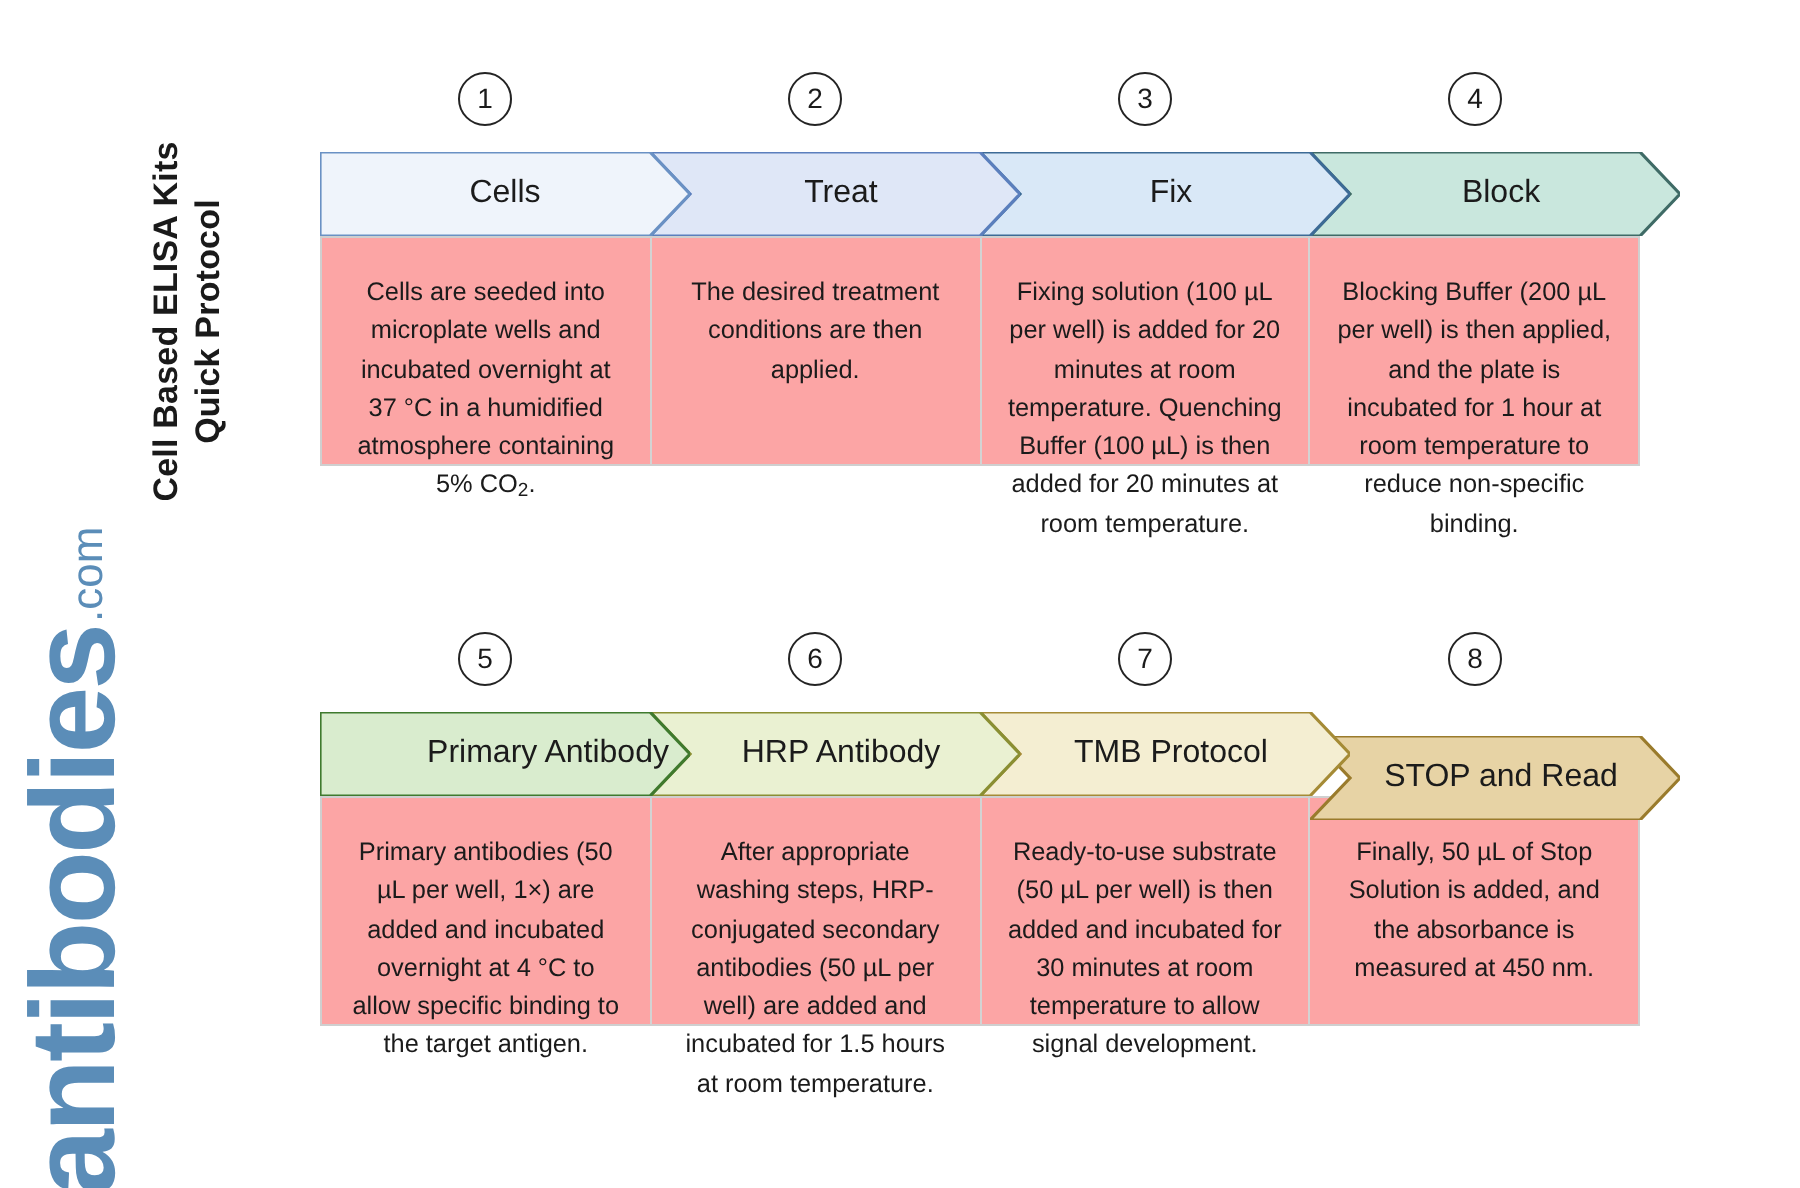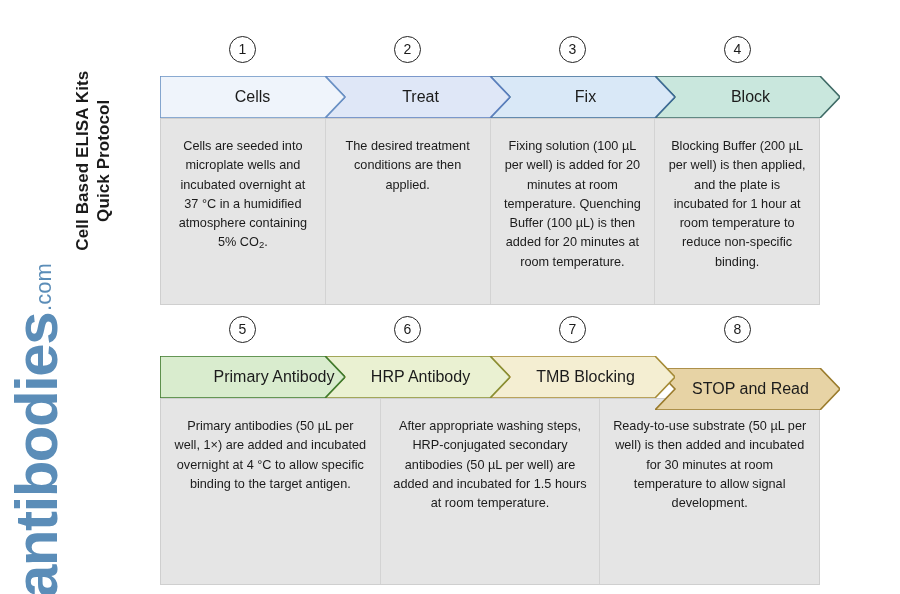--- a/index.html
+++ b/index.html
@@ -115,22 +115,22 @@
     color: #1b1b1b;
     text-align: center;
     z-index: 2;
     padding-left: 6px;
   }
 
   
   .cards-strip {
     position: relative;
     width: 680px;
-    height: 187px;
-    background: #e5e5e5;
+    height: 115px;
+    background: #fca5a5;
     border: 1px solid #cfcfcf;
     box-sizing: border-box;
     display: flex;
   }
   .card {
     flex: 1 1 0;
     box-sizing: border-box;
     border-right: 1px solid #d3d3d3;
     padding: 18px 12px 10px 12px;
     display: flex;
@@ -227,33 +227,36 @@
       <div class="chevron" style="left: 165px; width: 185px; z-index: 9; align-items: center;">
         <svg class="chevron-shape" width="185" height="42" viewBox="0 0 185 42">
           <polygon points="0,0 165,0 185,21 165,42 0,42 20,21" fill="#eaf1d2" stroke="#8a8f33" stroke-width="1.6" stroke-linejoin="miter"></polygon>
         </svg>
         <div class="chevron-label">HRP Antibody</div>
       </div>
       <div class="chevron" style="left: 330px; width: 185px; z-index: 8;">
         <svg class="chevron-shape" width="185" height="42" viewBox="0 0 185 42">
           <polygon points="0,0 165,0 185,21 165,42 0,42 20,21" fill="#f4eed2" stroke="#a58b36" stroke-width="1.6" stroke-linejoin="miter"></polygon>
         </svg>
-        <div class="chevron-label">TMB Blocking</div>
+        <div class="chevron-label">TMB Protocol</div>
       </div>
       <div class="chevron" style="left: 495px; width: 185px; z-index: 7; margin-top: 12px;">
         <svg class="chevron-shape" width="185" height="42" viewBox="0 0 185 42">
           <polygon points="0,0 165,0 185,21 165,42 0,42 20,21" fill="#e7d3a5" stroke="#9a7b2c" stroke-width="1.6" stroke-linejoin="miter"></polygon>
         </svg>
         <div class="chevron-label">STOP and Read</div>
       </div>
     </div>
     <div class="cards-strip" style="width: 660px;">
       <div class="card">
         <div class="card-text">Primary antibodies (50 µL per well, 1×) are added and incubated overnight at 4 °C to allow specific binding to the target antigen.</div>
       </div>
       <div class="card">
         <div class="card-text">After appropriate washing steps, HRP-conjugated secondary antibodies (50 µL per well) are added and incubated for 1.5 hours at room temperature.</div>
       </div>
       <div class="card">
         <div class="card-text">Ready-to-use substrate (50 µL per well) is then added and incubated for 30 minutes at room temperature to allow signal development.</div>
       </div>
+      <div class="card">
+        <div class="card-text">Finally, 50 µL of Stop Solution is added, and the absorbance is measured at 450 nm.</div>
+      </div>
     </div>
   </div>
 
 </body></html>

